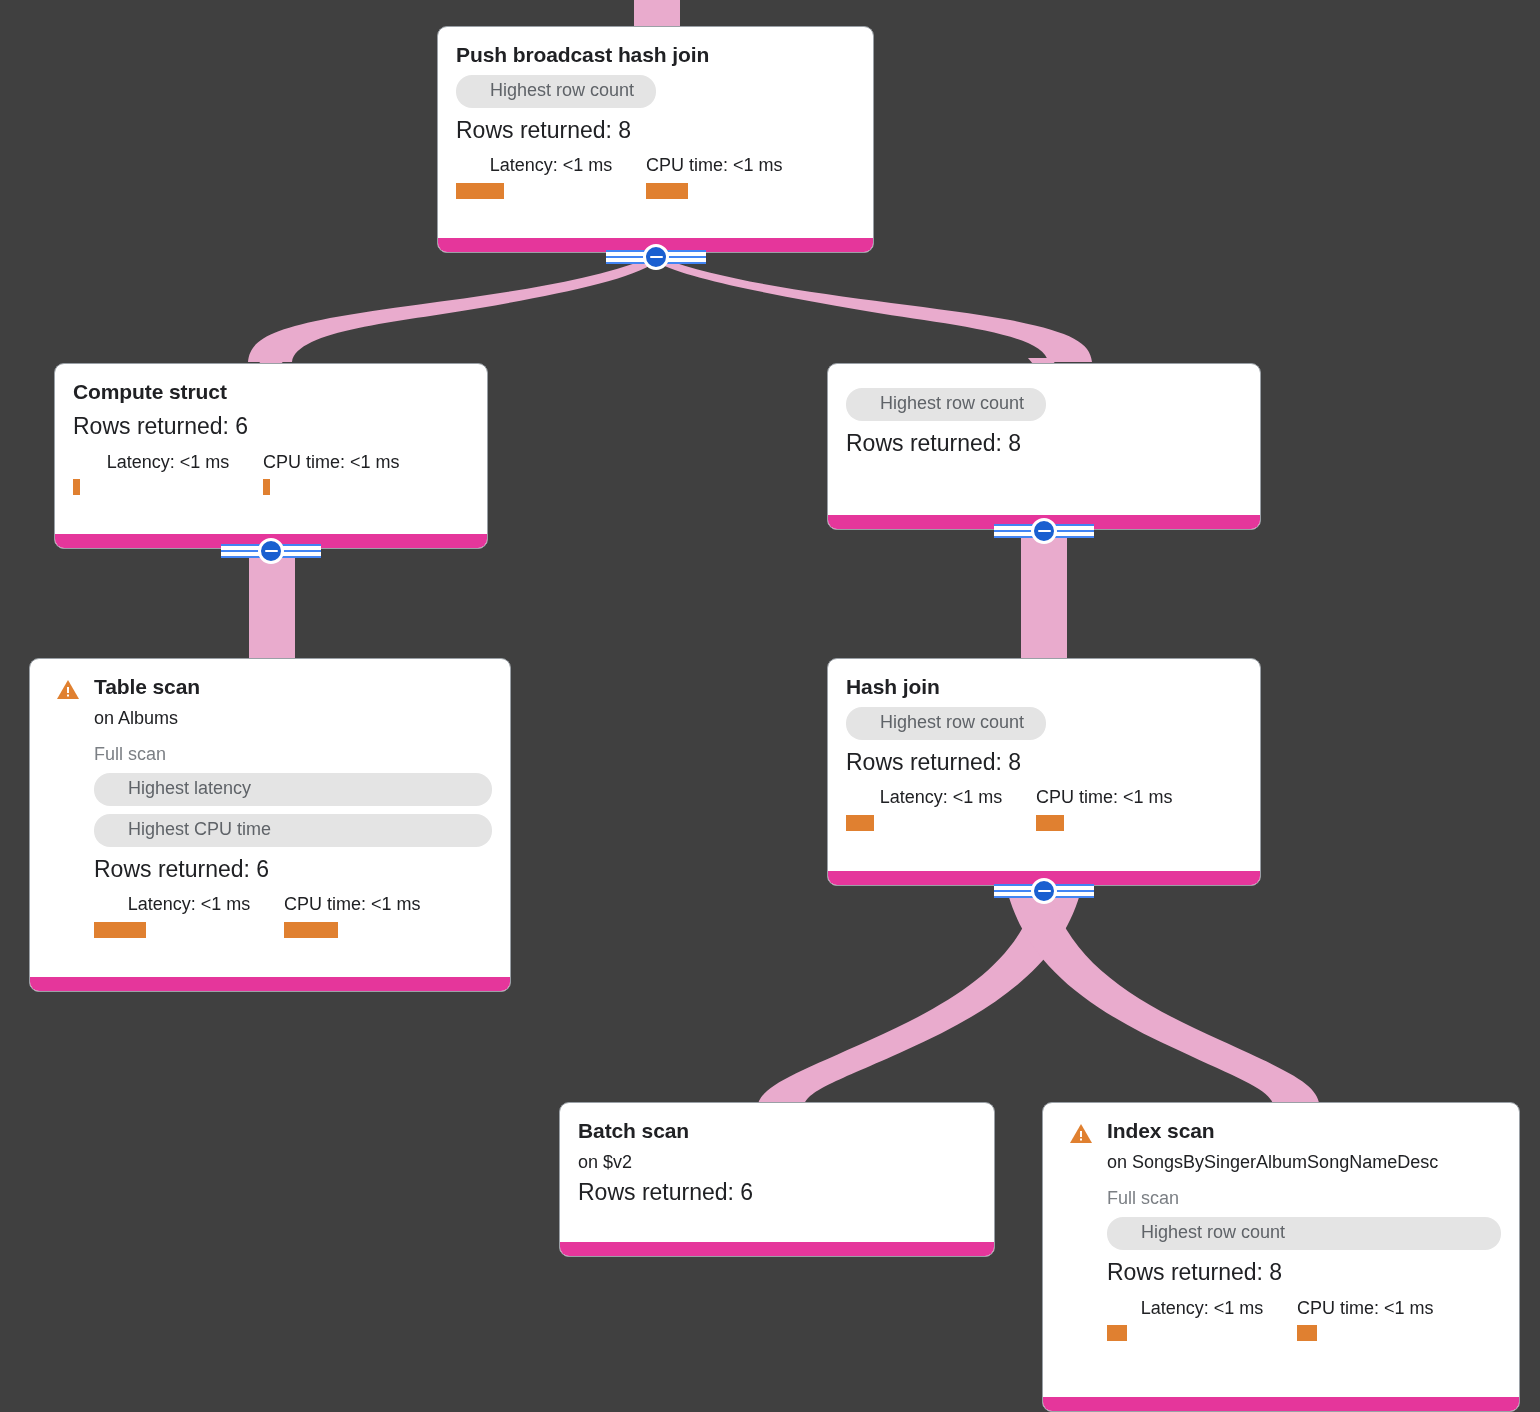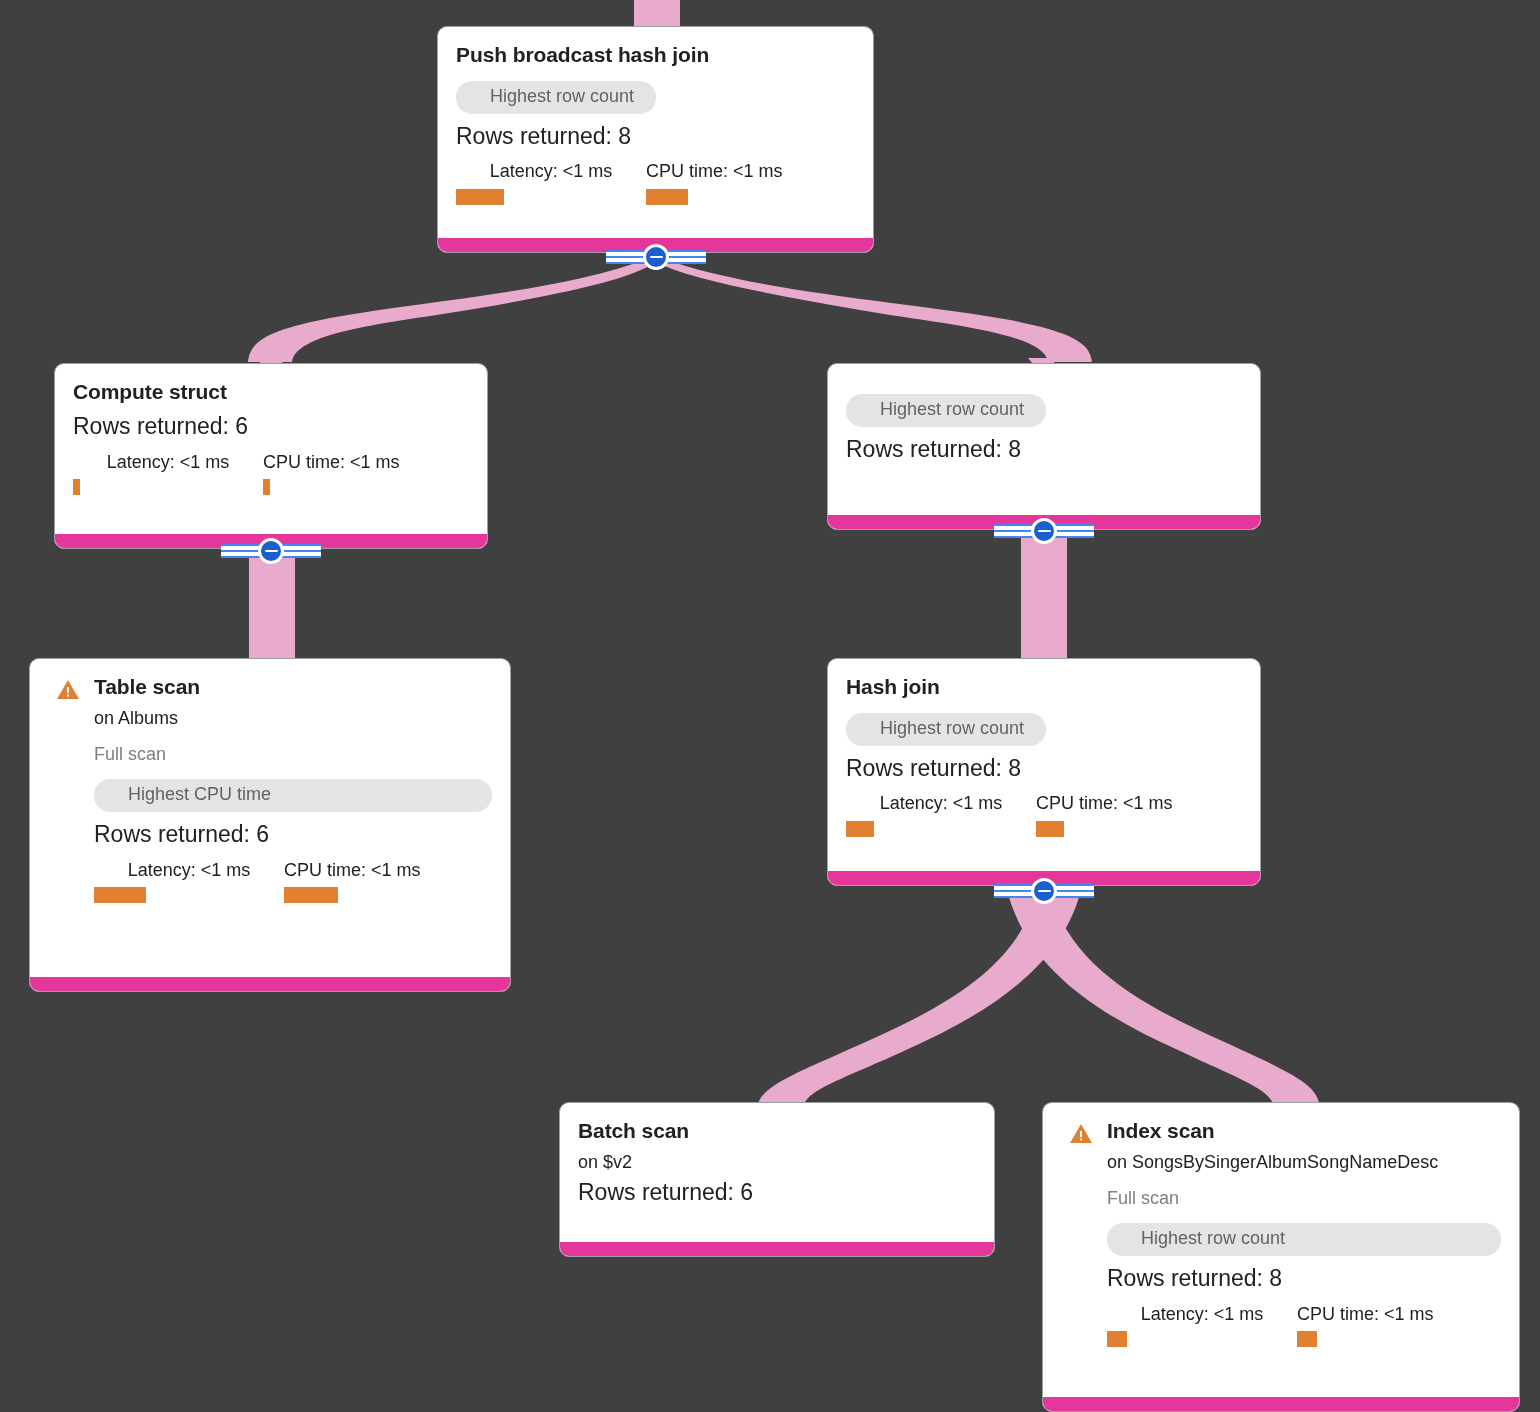--- a/index.html
+++ b/index.html
@@ -70,21 +70,21 @@
     color: #7b7f84;
     margin-top: 14px;
     line-height: 1.2;
   }
   .pill {
     background: #e4e4e4;
     color: #5f6368;
     font-size: 18px;
     border-radius: 16px;
     padding: 5px 22px 6px 34px;
-    margin-top: 14px;
+    margin-top: 8px;
     line-height: 1.2;
     white-space: nowrap;
   }
   .rows {
     font-size: 23px;
     color: #202124;
     margin-top: 9px;
     line-height: 1.2;
   }
   .metrics {
@@ -272,20 +272,21 @@
           <svg width="24" height="22" viewBox="0 0 24 22" aria-hidden="true">
             <path d="M12 1 L23 20 L1 20 Z" fill="#e08030"></path>
             <rect x="11" y="8" width="2" height="6" fill="#ffffff"></rect>
             <rect x="11" y="15.5" width="2" height="2" fill="#ffffff"></rect>
           </svg>
         </span>
         <div class="head-text">
           <div class="node-title">Table scan</div>
           <div class="node-sub">on Albums</div>
           <div class="node-sub2">Full scan</div>
+          <div class="pill">Highest latency</div>
           <div class="pill">Highest CPU time</div>
           <div class="rows">Rows returned: 6</div>
           <div class="metrics">
             <div class="metric" style="width:190px;">
               <div class="metric-label">Latency: &lt;1 ms</div>
               <div class="metric-bar" style="width:52px;"></div>
             </div>
             <div class="metric">
               <div class="metric-label">CPU time: &lt;1 ms</div>
               <div class="metric-bar" style="width:54px;"></div>

